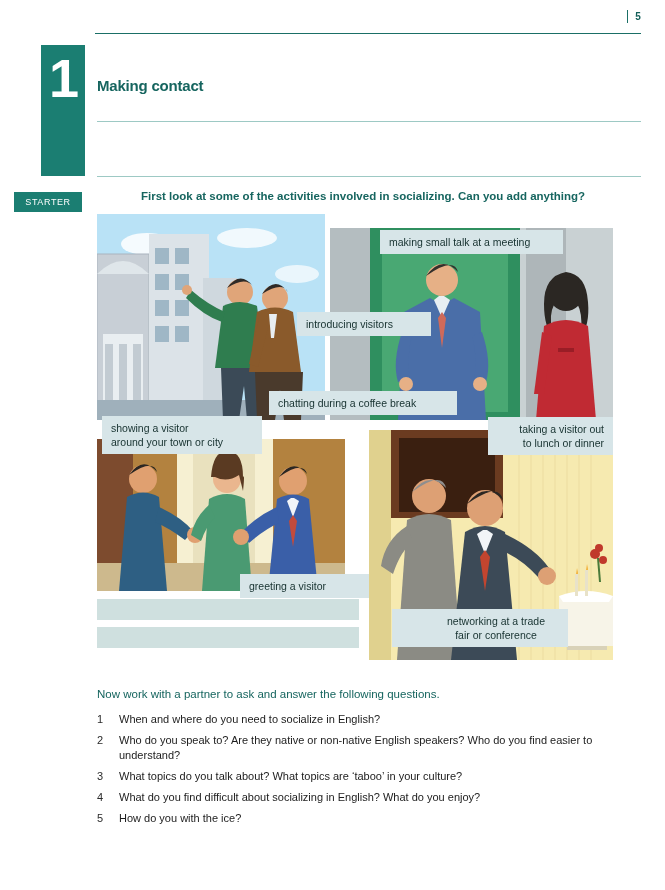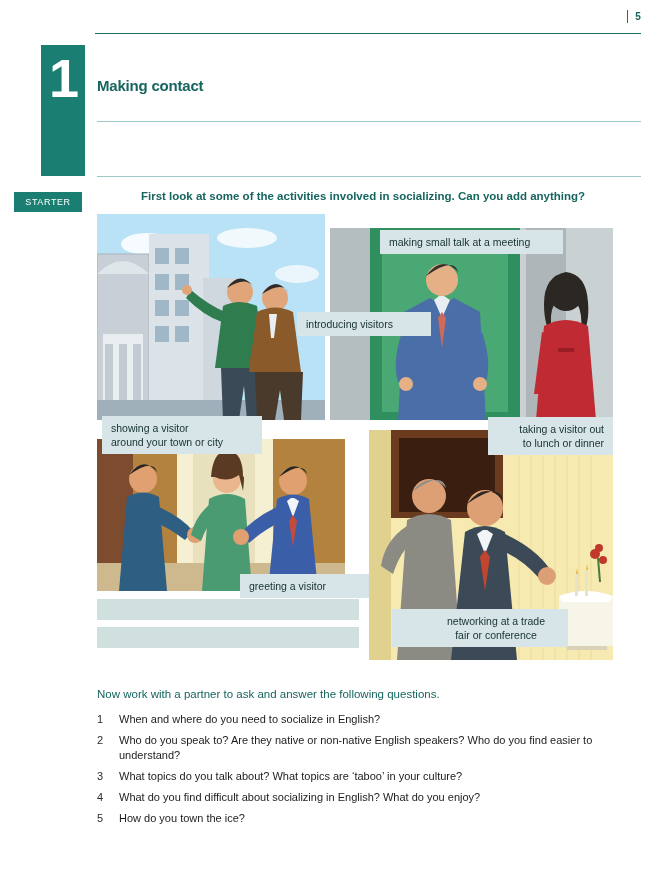--- a/index.html
+++ b/index.html
@@ -332,20 +332,21 @@
       </svg>
     </div>
 
     <div class="bar bar1"></div>
     <div class="bar bar2"></div>
 
     <div class="caption cap-smalltalk">making small talk at a meeting</div>
     <div class="caption cap-introducing">introducing visitors</div>
     <div class="caption cap-showing">showing a visitor
 around your town or city</div>
+    <div class="caption cap-chatting">chatting during a coffee break</div>
     <div class="caption cap-taking">taking a visitor out
 to lunch or dinner</div>
     <div class="caption cap-greeting">greeting a visitor</div>
     <div class="caption cap-networking">networking at a trade
 fair or conference</div>
   </div>
 
   <div class="questions-head">Now work with a partner to ask and answer the following questions.</div>
   <div class="qlist">
     <div class="qrow">
@@ -359,17 +360,17 @@
     <div class="qrow">
       <div class="qnum">3</div>
       <div class="qtext">What topics do you talk about? What topics are ‘taboo’ in your culture?</div>
     </div>
     <div class="qrow">
       <div class="qnum">4</div>
       <div class="qtext">What do you find difficult about socializing in English? What do you enjoy?</div>
     </div>
     <div class="qrow">
       <div class="qnum">5</div>
-      <div class="qtext">How do you town the ice?</div>
+      <div class="qtext">How do you with the ice?</div>
     </div>
   </div>
 
 </div>
 
 </body></html>

